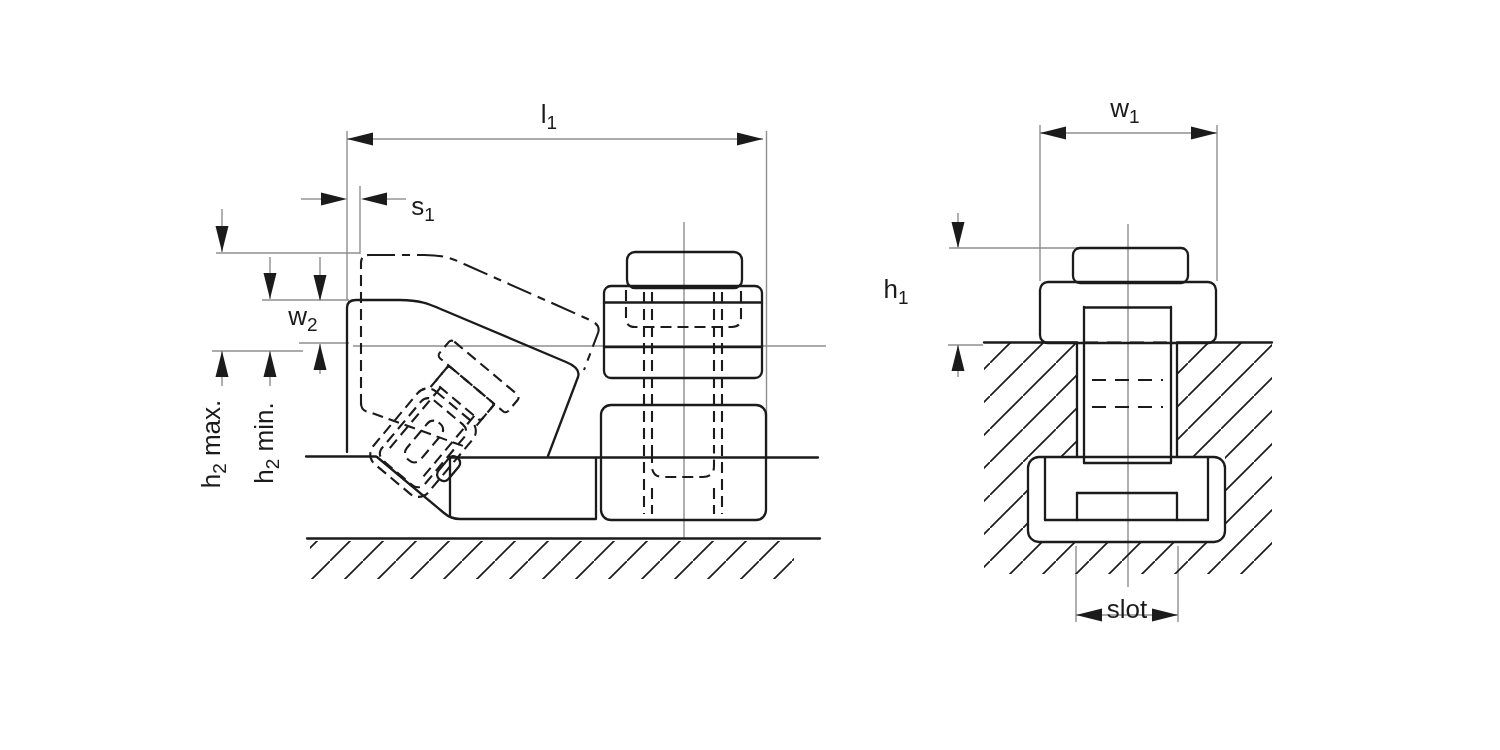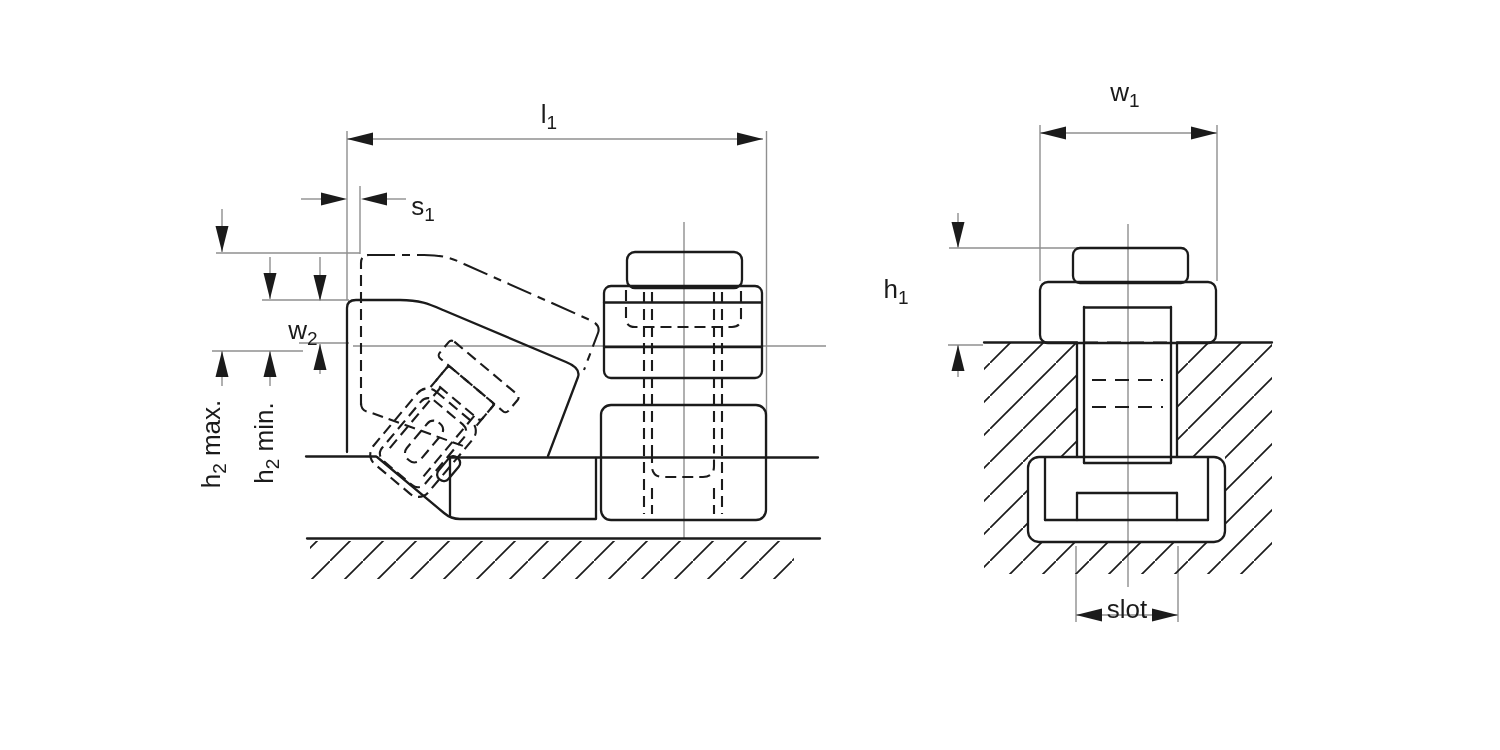--- a/index.html
+++ b/index.html
@@ -186,19 +186,19 @@
       <line class="s" x1="1045" y1="520" x2="1208" y2="520"></line>
       <line class="s" x1="1077" y1="493" x2="1177" y2="493"></line>
       <line class="s" x1="1077" y1="493" x2="1077" y2="520"></line>
       <line class="s" x1="1177" y1="493" x2="1177" y2="520"></line>
     </g>
   </g>
 </svg>
 
 <span class="lbl" style="left:549px;top:116px"><span>l</span><span class="sub">1</span><span></span></span>
 <span class="lbl" style="left:423px;top:208px"><span>s</span><span class="sub">1</span><span></span></span>
-<span class="lbl" style="left:303px;top:332px"><span>w</span><span class="sub">2</span><span></span></span>
+<span class="lbl" style="left:303px;top:318px"><span>w</span><span class="sub">2</span><span></span></span>
 <span class="lbl rot" style="left:213px;top:444px"><span>h</span><span class="sub">2</span><span> max.</span></span>
 <span class="lbl rot" style="left:266px;top:443px"><span>h</span><span class="sub">2</span><span> min.</span></span>
-<span class="lbl" style="left:1125px;top:94px"><span>w</span><span class="sub">1</span><span></span></span>
+<span class="lbl" style="left:1125px;top:110px"><span>w</span><span class="sub">1</span><span></span></span>
 <span class="lbl" style="left:896px;top:291px"><span>h</span><span class="sub">1</span><span></span></span>
 <span class="lbl" style="left:1127px;top:611px"><span>slot</span><span class="sub"></span><span></span></span>
 </div>
 
 </body></html>

